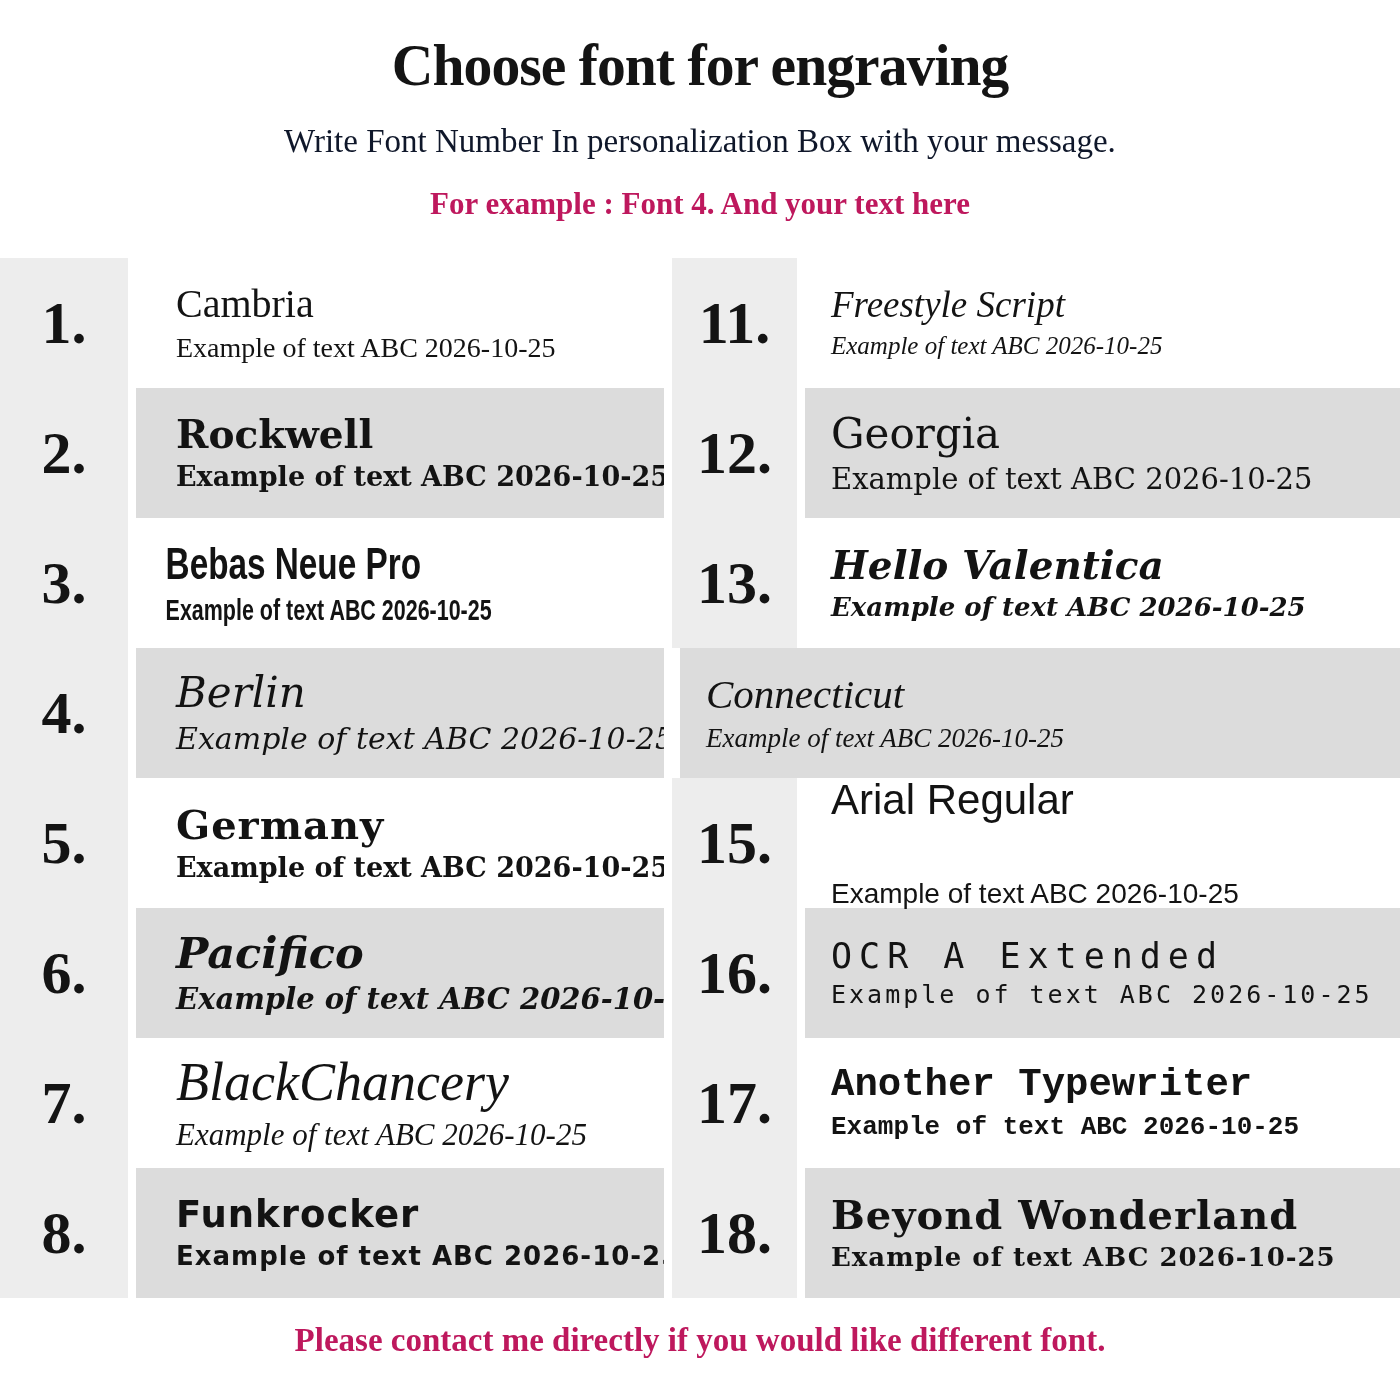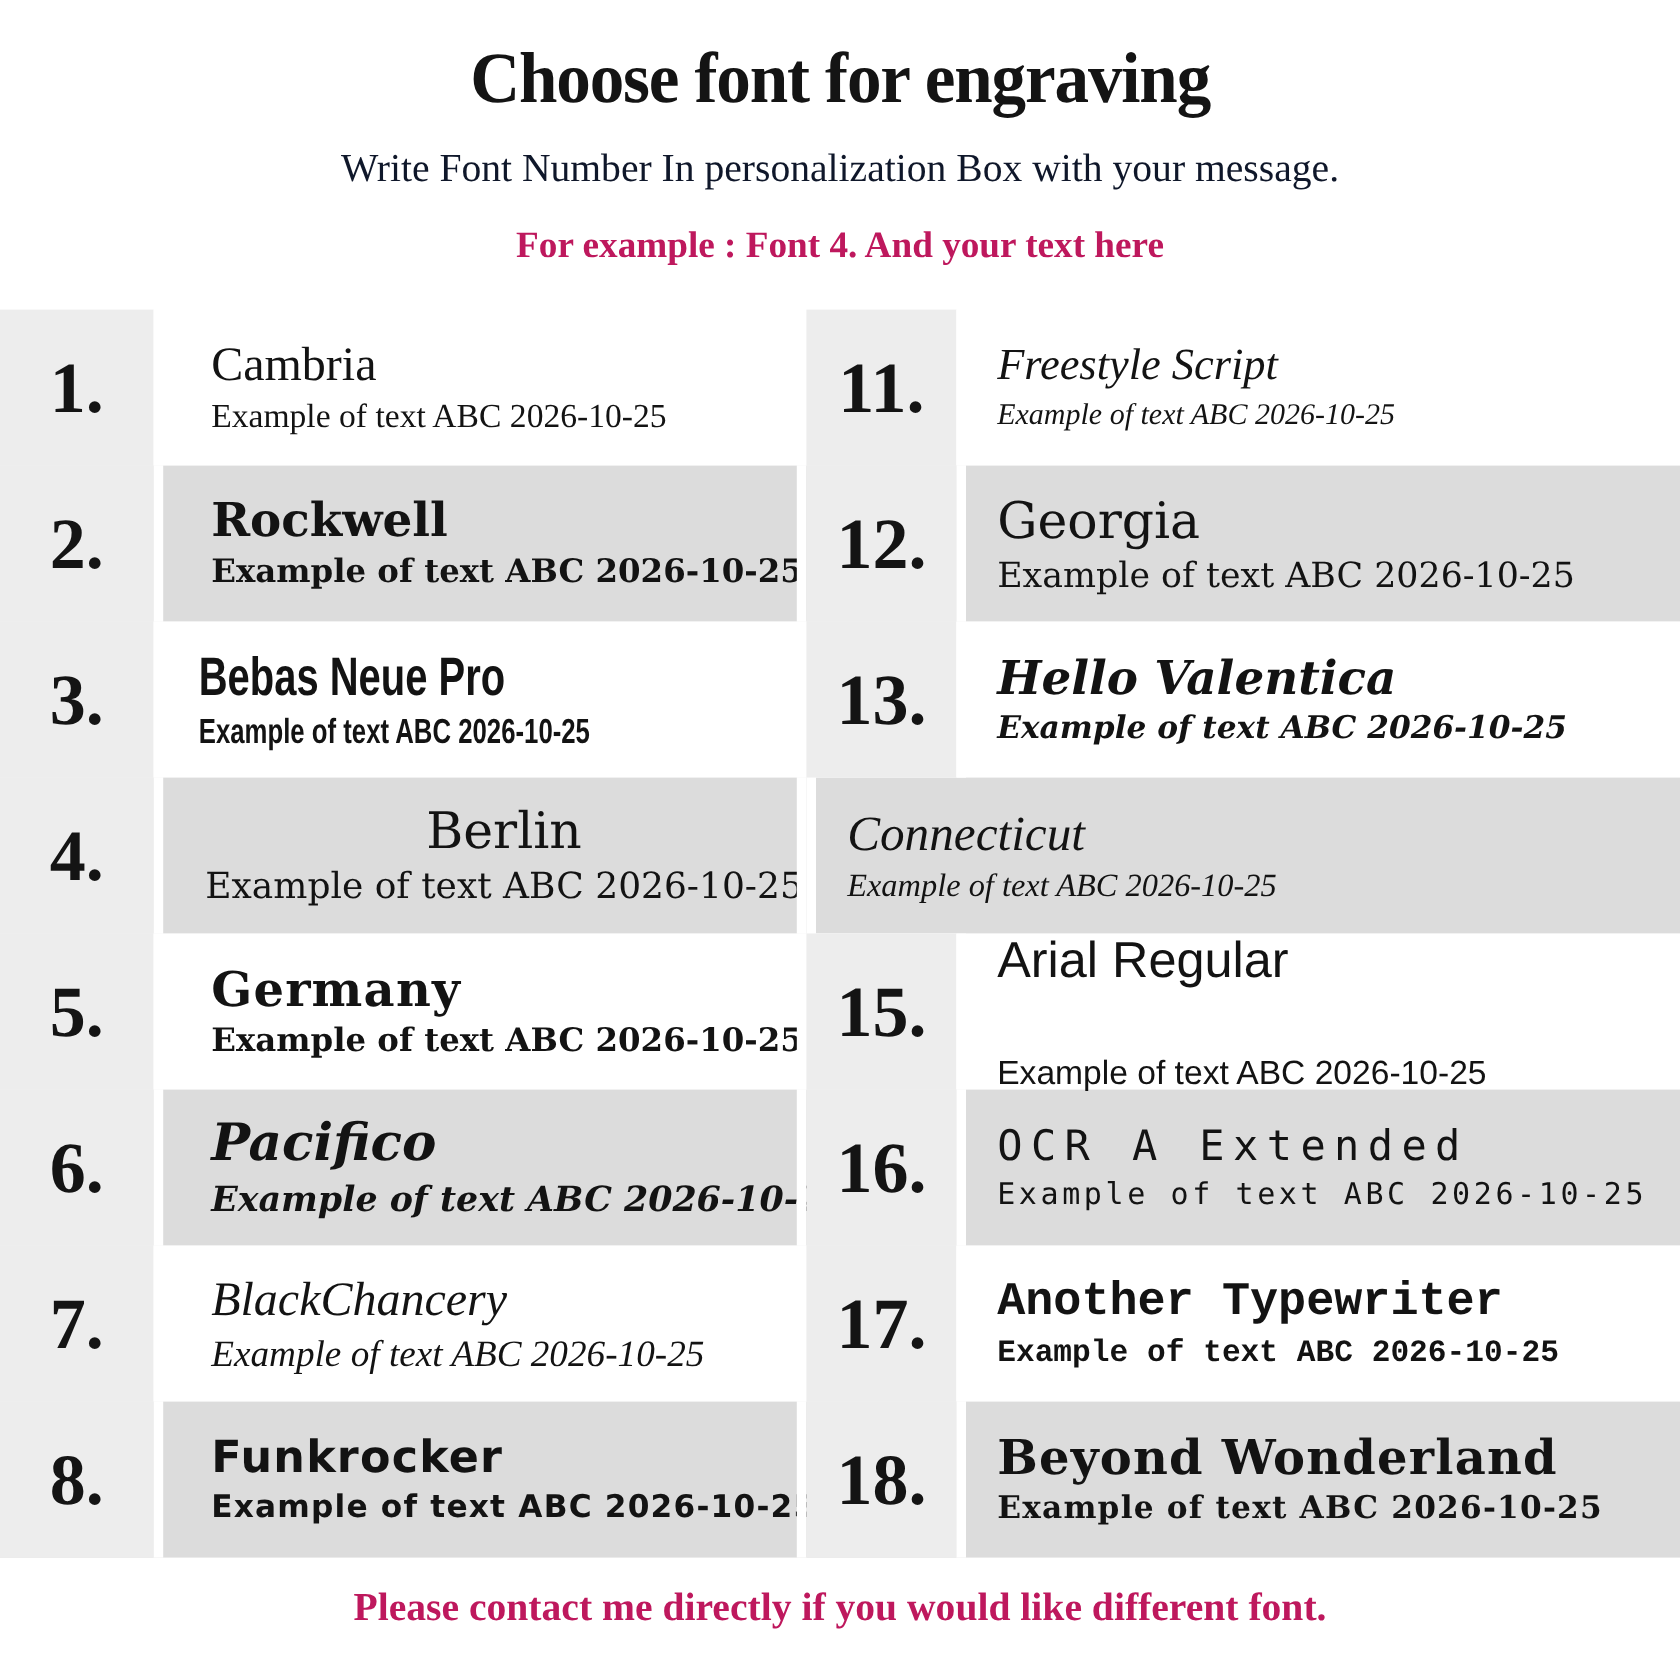--- a/index.html
+++ b/index.html
@@ -51,31 +51,31 @@
   .f-cambria   {font-family:"Liberation Serif",serif;}
   .f-cambria .fname{font-size:40px;} .f-cambria .fex{font-size:28px;}
 
   .f-rockwell  {font-family:"DejaVu Serif",serif;font-weight:700;}
   .f-rockwell .fname{font-size:39px;} .f-rockwell .fex{font-size:27px;}
 
   .f-bebas     {font-family:"Liberation Sans",sans-serif;font-weight:700;
                 transform:scaleX(.74);transform-origin:left center;}
   .f-bebas .fname{font-size:45px;} .f-bebas .fex{font-size:29px;}
 
-  .f-berlin    {font-family:"DejaVu Serif",serif;align-items:center;}
+  .f-berlin    {font-family:"DejaVu Serif",serif;font-style:italic;}
   .f-berlin .fname{font-size:42px;} .f-berlin .fex{font-size:30px;}
 
   .f-germany   {font-family:"DejaVu Serif",serif;font-weight:700;}
   .f-germany .fname{font-size:40px;letter-spacing:1px;} .f-germany .fex{font-size:27px;}
 
   .f-pacifico  {font-family:"DejaVu Serif",serif;font-weight:700;font-style:italic;}
   .f-pacifico .fname{font-size:43px;} .f-pacifico .fex{font-size:29px;}
 
   .f-chancery  {font-family:"Liberation Serif",serif;font-style:italic;}
-  .f-chancery .fname{font-size:40px;} .f-chancery .fex{font-size:31px;}
+  .f-chancery .fname{font-size:54px;} .f-chancery .fex{font-size:31px;}
 
   .f-funkrocker{font-family:"DejaVu Sans",sans-serif;font-weight:700;letter-spacing:1px;}
   .f-funkrocker .fname{font-size:37px;} .f-funkrocker .fex{font-size:26px;}
 
   .f-freestyle {font-family:"Liberation Serif",serif;font-style:italic;}
   .f-freestyle .fname{font-size:37px;} .f-freestyle .fex{font-size:25px;}
 
   .f-georgia   {font-family:"DejaVu Serif",serif;}
   .f-georgia .fname{font-size:42px;} .f-georgia .fex{font-size:29px;}
 

